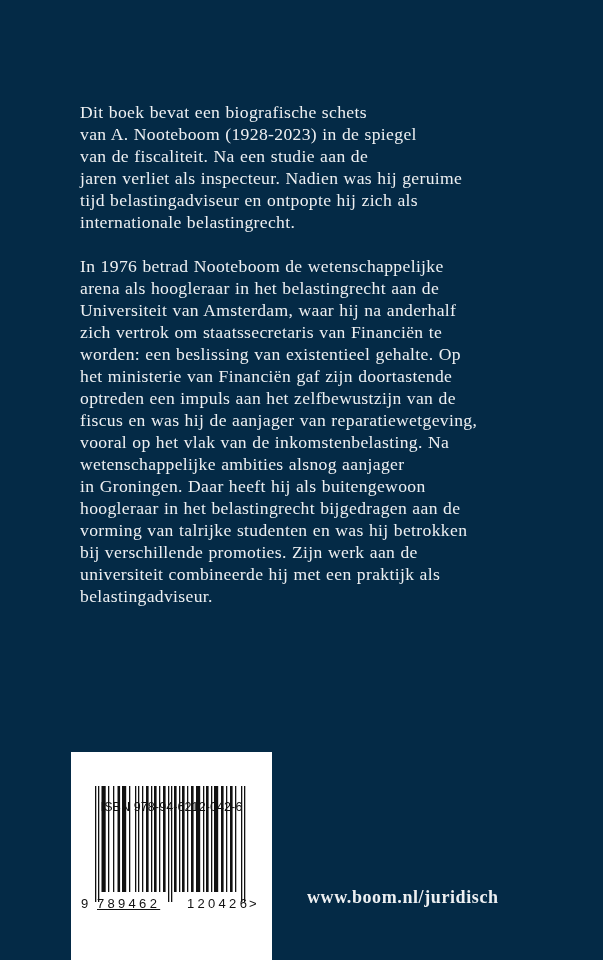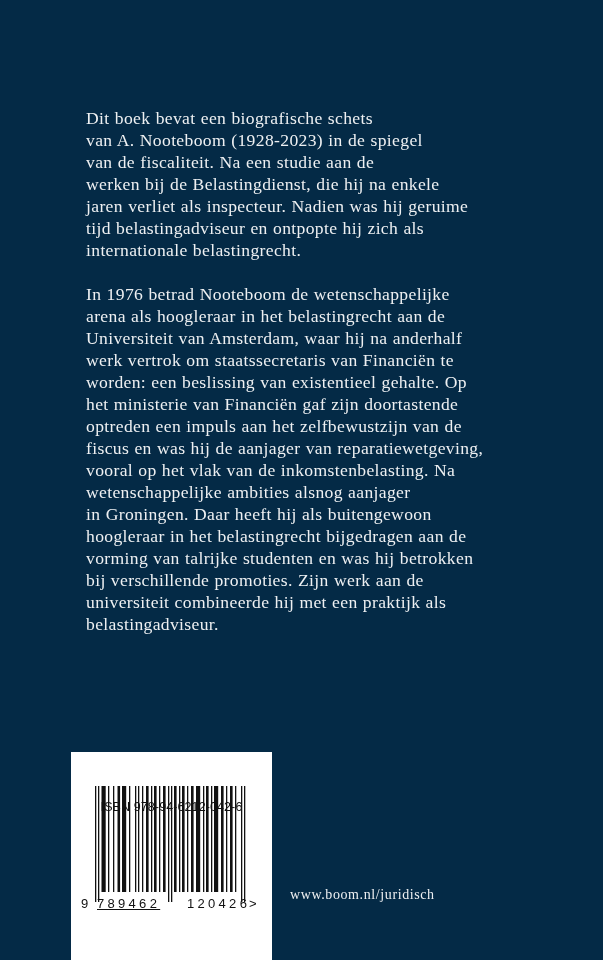--- a/index.html
+++ b/index.html
@@ -20,21 +20,21 @@
       top: 93px;
       width: 500px;
       color: #eef0f2;
       font-family: "Liberation Serif", "DejaVu Serif", serif;
       font-size: 17.6px;
       line-height: 22px;
       letter-spacing: 0.35px;
       word-spacing: 0.5px;
     }
     .para {
-      margin: 14px;
+      margin: 8px;
       white-space: nowrap;
     }
     .para + .para {
       margin-top: 22px;
     }
     .line {
       display: block;
     }
     .barcode-box {
       position: absolute;
@@ -76,48 +76,48 @@
       font-size: 13px;
       color: #111;
     }
     .ean-digits span {
       position: absolute;
       top: 0;
       letter-spacing: 3.3px;
     }
     .url {
       position: absolute;
-      left: 290px;
+      left: 307px;
       top: 887px;
       color: #eef0f2;
       font-family: "Liberation Serif", "DejaVu Serif", serif;
-      font-size: 14px;
+      font-size: 18px;
       letter-spacing: 0.6px;
+      font-weight: bold;
     }
   </style>
 </head>
 <body>
 
 <main>
 
   <section class="blurb">
     <p class="para">
       <span class="line">Dit boek bevat een biografische schets</span>
       <span class="line">van A. Nooteboom (1928-2023) in de spiegel</span>
       <span class="line">van de fiscaliteit. Na een studie aan de</span>
-      <span class="line">werken bij de Belastingdienst, die hij na enkele</span>
       <span class="line">jaren verliet als inspecteur. Nadien was hij geruime</span>
       <span class="line">tijd belastingadviseur en ontpopte hij zich als</span>
       <span class="line">internationale belastingrecht.</span>
     </p>
     <p class="para">
       <span class="line">In 1976 betrad Nooteboom de wetenschappelijke</span>
       <span class="line">arena als hoogleraar in het belastingrecht aan de</span>
       <span class="line">Universiteit van Amsterdam, waar hij na anderhalf</span>
-      <span class="line">werk vertrok om staatssecretaris van Financiën te</span>
+      <span class="line">zich vertrok om staatssecretaris van Financiën te</span>
       <span class="line">worden: een beslissing van existentieel gehalte. Op</span>
       <span class="line">het ministerie van Financiën gaf zijn doortastende</span>
       <span class="line">optreden een impuls aan het zelfbewustzijn van de</span>
       <span class="line">fiscus en was hij de aanjager van reparatiewetgeving,</span>
       <span class="line">vooral op het vlak van de inkomstenbelasting. Na</span>
       <span class="line">wetenschappelijke ambities alsnog aanjager</span>
       <span class="line">in Groningen. Daar heeft hij als buitengewoon</span>
       <span class="line">hoogleraar in het belastingrecht bijgedragen aan de</span>
       <span class="line">vorming van talrijke studenten en was hij betrokken</span>
       <span class="line">bij verschillende promoties. Zijn werk aan de</span>

